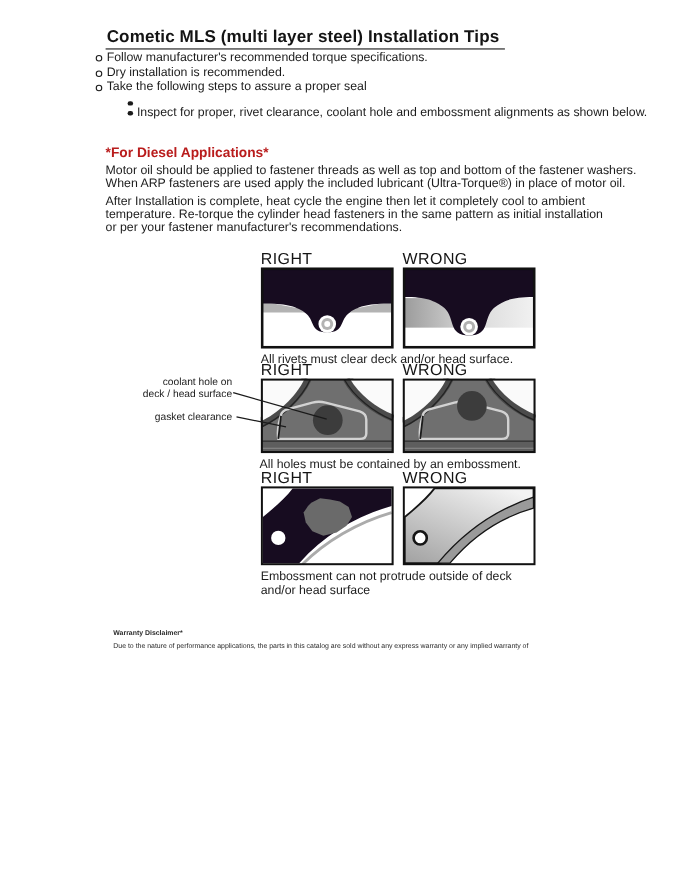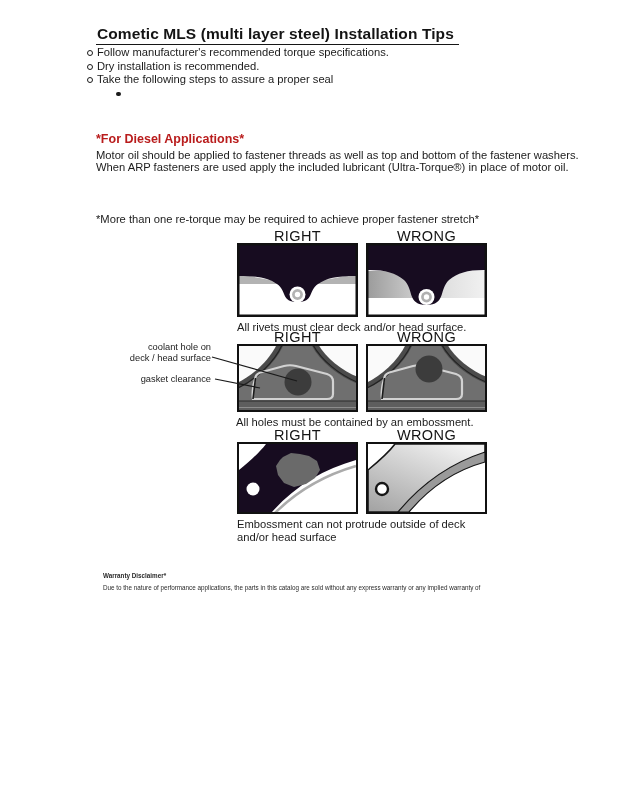--- a/index.html
+++ b/index.html
@@ -15,21 +15,21 @@
   .bullets{left:87px;top:46px;width:505px;font-size:11.2px;line-height:13.7px;}
   .b-row{display:flex;align-items:flex-start;white-space:nowrap;text-align:right;}
   .b-row.sub{margin-left:29px;}
   .b-dot{flex:0 0 auto;width:4px;height:4px;border:1px solid #1b1b1b;border-radius:50%;margin:4px 4px 0 0;}
   .b-dot.filled{background:#1b1b1b;width:4.5px;height:4.5px;border:none;margin-top:4.5px;}
   .diesel-h{left:96px;top:132px;font-size:12.5px;font-weight:bold;color:#b91c1c;white-space:nowrap;}
   .para{left:96px;font-size:11.2px;line-height:11.8px;white-space:pre-line;}
   .p1{top:150px;}
   .p2{top:178px;}
   .pnote{top:214px;white-space:nowrap;}
-  .dg-label{width:121px;text-align:center;font-size:14.5px;letter-spacing:.4px;color:#141414;}
+  .dg-label{width:121px;text-align:left;font-size:14.5px;letter-spacing:.4px;color:#141414;}
   .r1l{top:228px;} .r2l{top:329px;} .r3l{top:427px;}
   .col-left{left:237px;} .col-right{left:366px;}
   .panel{width:121px;}
   .r1p{top:243px;} .r2p{top:344px;} .r3p{top:442px;}
   .panel svg{display:block;}
   .caption{font-size:11.2px;line-height:12.6px;white-space:pre-line;color:#1b1b1b;}
   .cap1{left:237px;top:321px;}
   .cap2{left:236px;top:416px;}
   .cap3{left:237px;top:518px;}
   .callout{font-size:9.3px;line-height:10.6px;text-align:right;white-space:pre-line;color:#1b1b1b;}
@@ -58,26 +58,32 @@
       <span class="b-dot"></span>
       <span>Dry installation is recommended.</span>
     </div>
     <div class="b-row">
       <span class="b-dot"></span>
       <span>Take the following steps to assure a proper seal</span>
     </div>
     <div class="b-row sub">
       <span class="b-dot filled"></span>
     </div>
+    <div class="b-row sub">
+      <span class="b-dot filled"></span>
+      <span>Inspect for proper, rivet clearance, coolant hole and embossment alignments as shown below.</span>
+    </div>
   </div>
 
   <div class="abs diesel-h">*For Diesel Applications*</div>
   <div class="abs para p1">Motor oil should be applied to fastener threads as well as top and bottom of the fastener washers.
 When ARP fasteners are used apply the included lubricant (Ultra-Torque®) in place of motor oil.</div>
-  <div class="abs para pnote">*More than one re-torque may be required to achieve proper fastener stretch*</div>
+  <div class="abs para p2">After Installation is complete, heat cycle the engine then let it completely cool to ambient
+temperature. Re-torque the cylinder head fasteners in the same pattern as initial installation
+or per your fastener manufacturer's recommendations.</div>
 
   <div class="abs dg-label r1l col-left">RIGHT</div>
   <div class="abs dg-label r1l col-right">WRONG</div>
 
   <div class="abs panel r1p col-left">
     <svg viewBox="0 0 121 74" width="121" height="74">
       <rect width="121" height="74" fill="#ffffff"></rect>
       <polygon points="2,31 54,41 2,41" fill="#b3b3b3"></polygon>
       <polygon points="119,31 67,41 119,41" fill="#b3b3b3"></polygon>
       <path d="M2,2 H119 V33 C99,33 90,35 81,41 C71,48 77,59 60.5,59 C44,59 50,48 40,41 C31,35 22,33 2,33 Z" fill="#170c20"></path>

